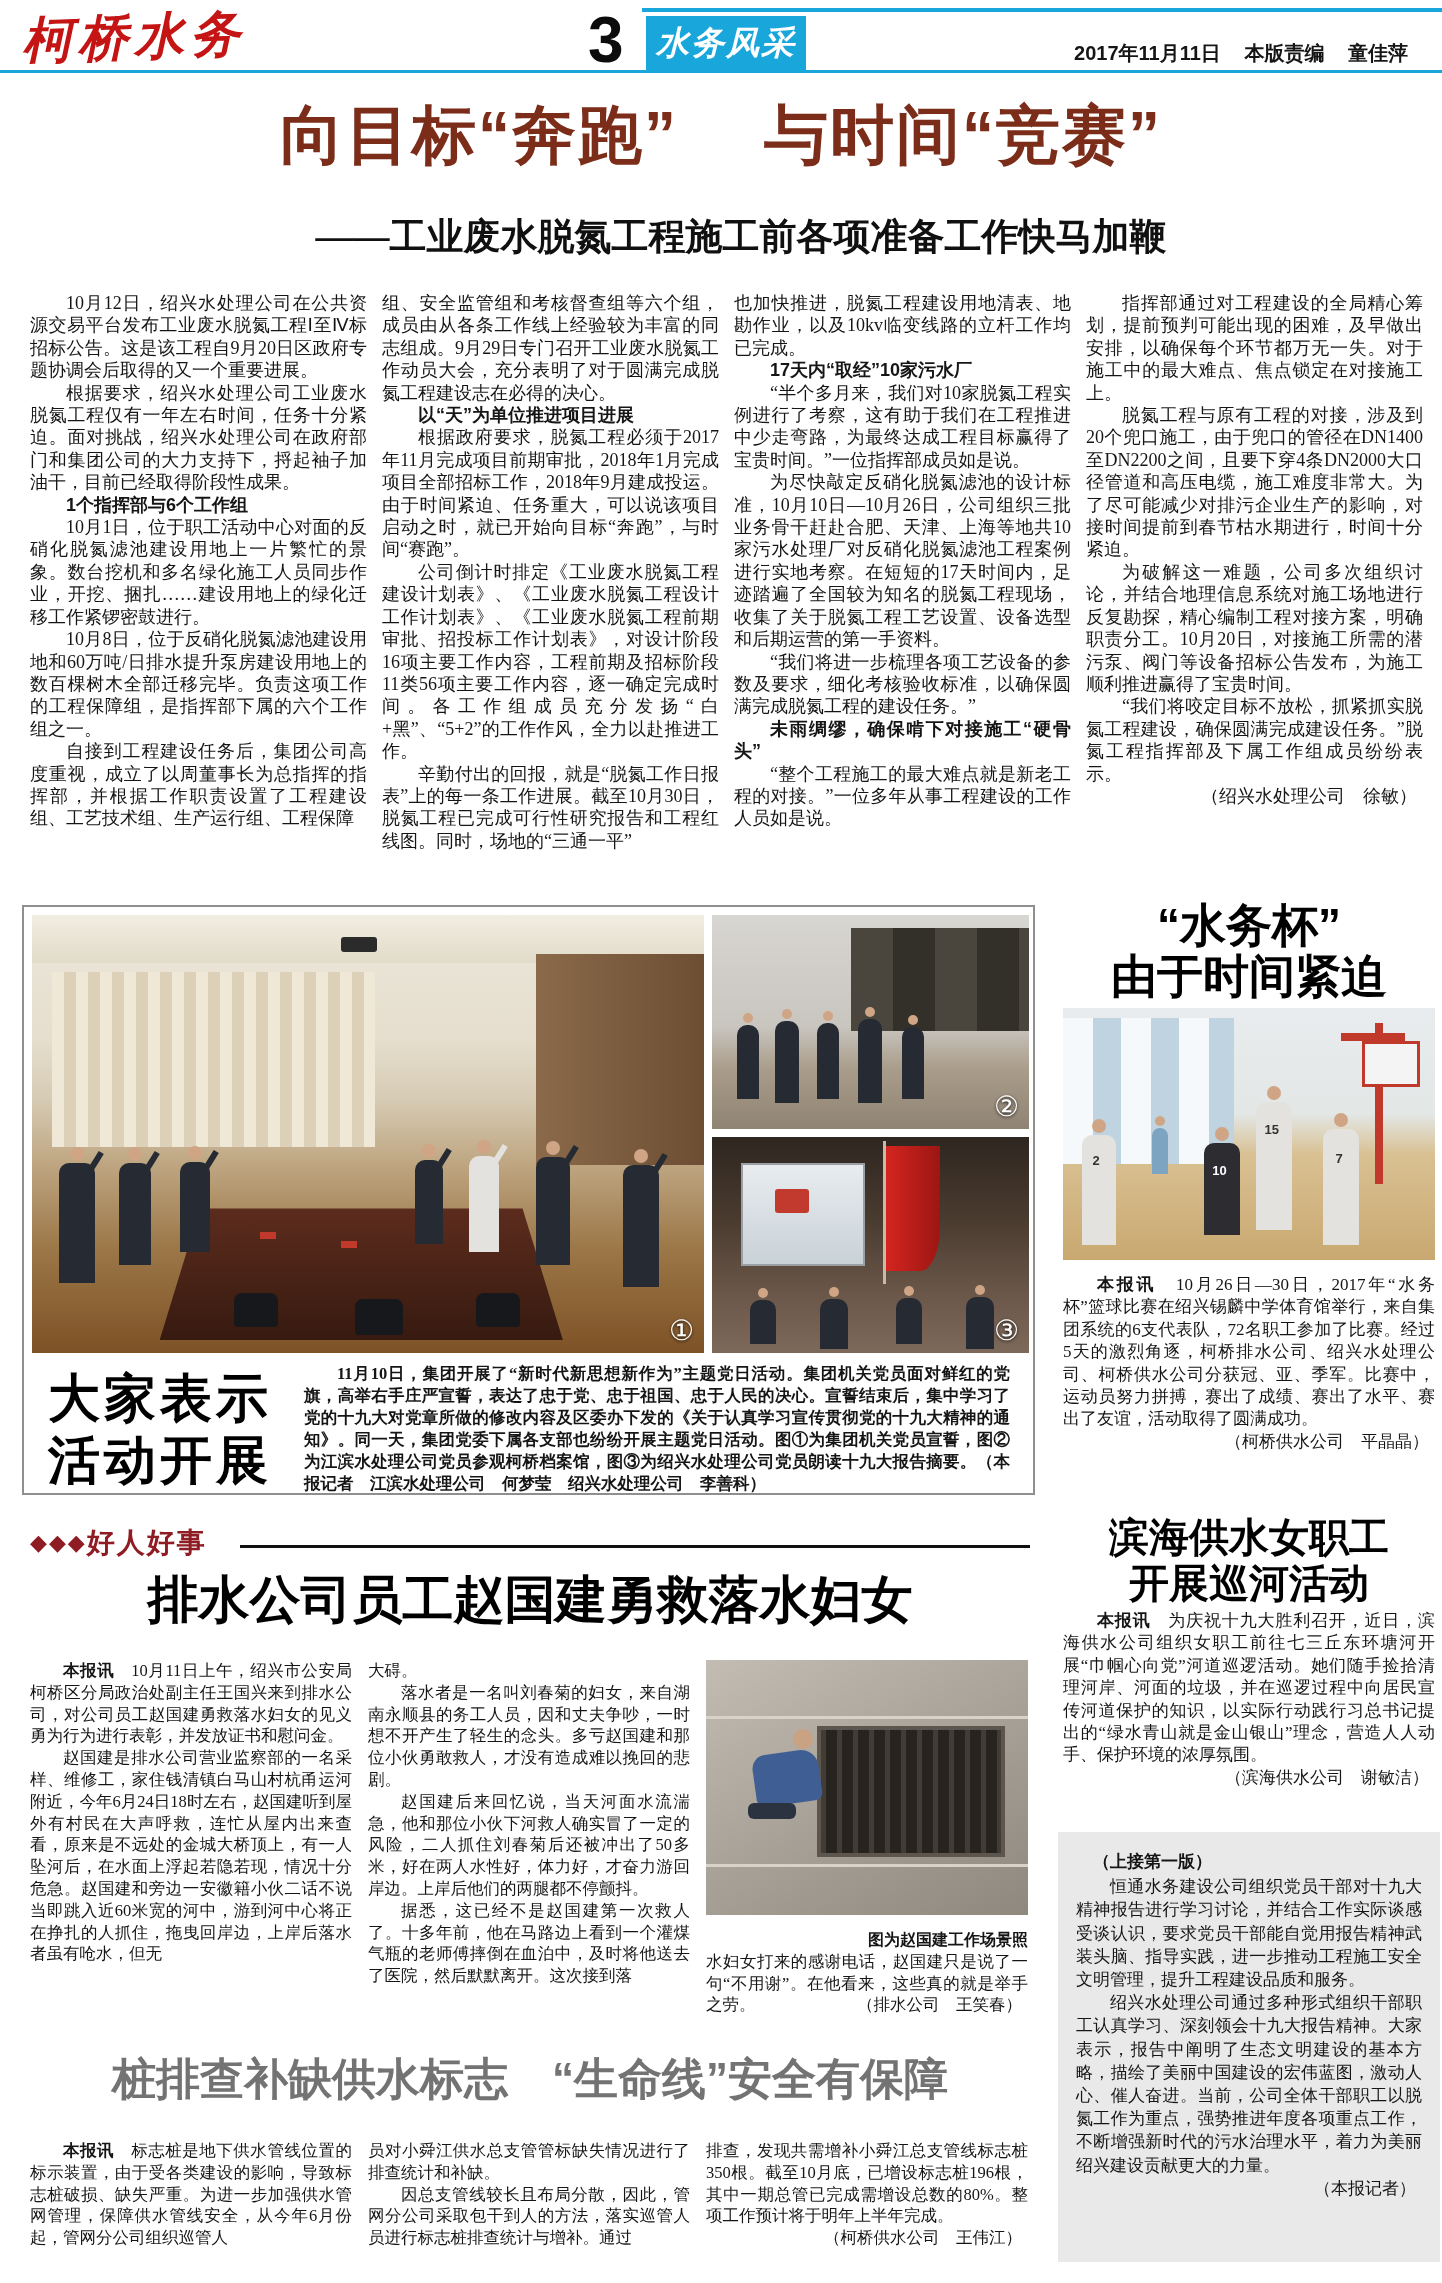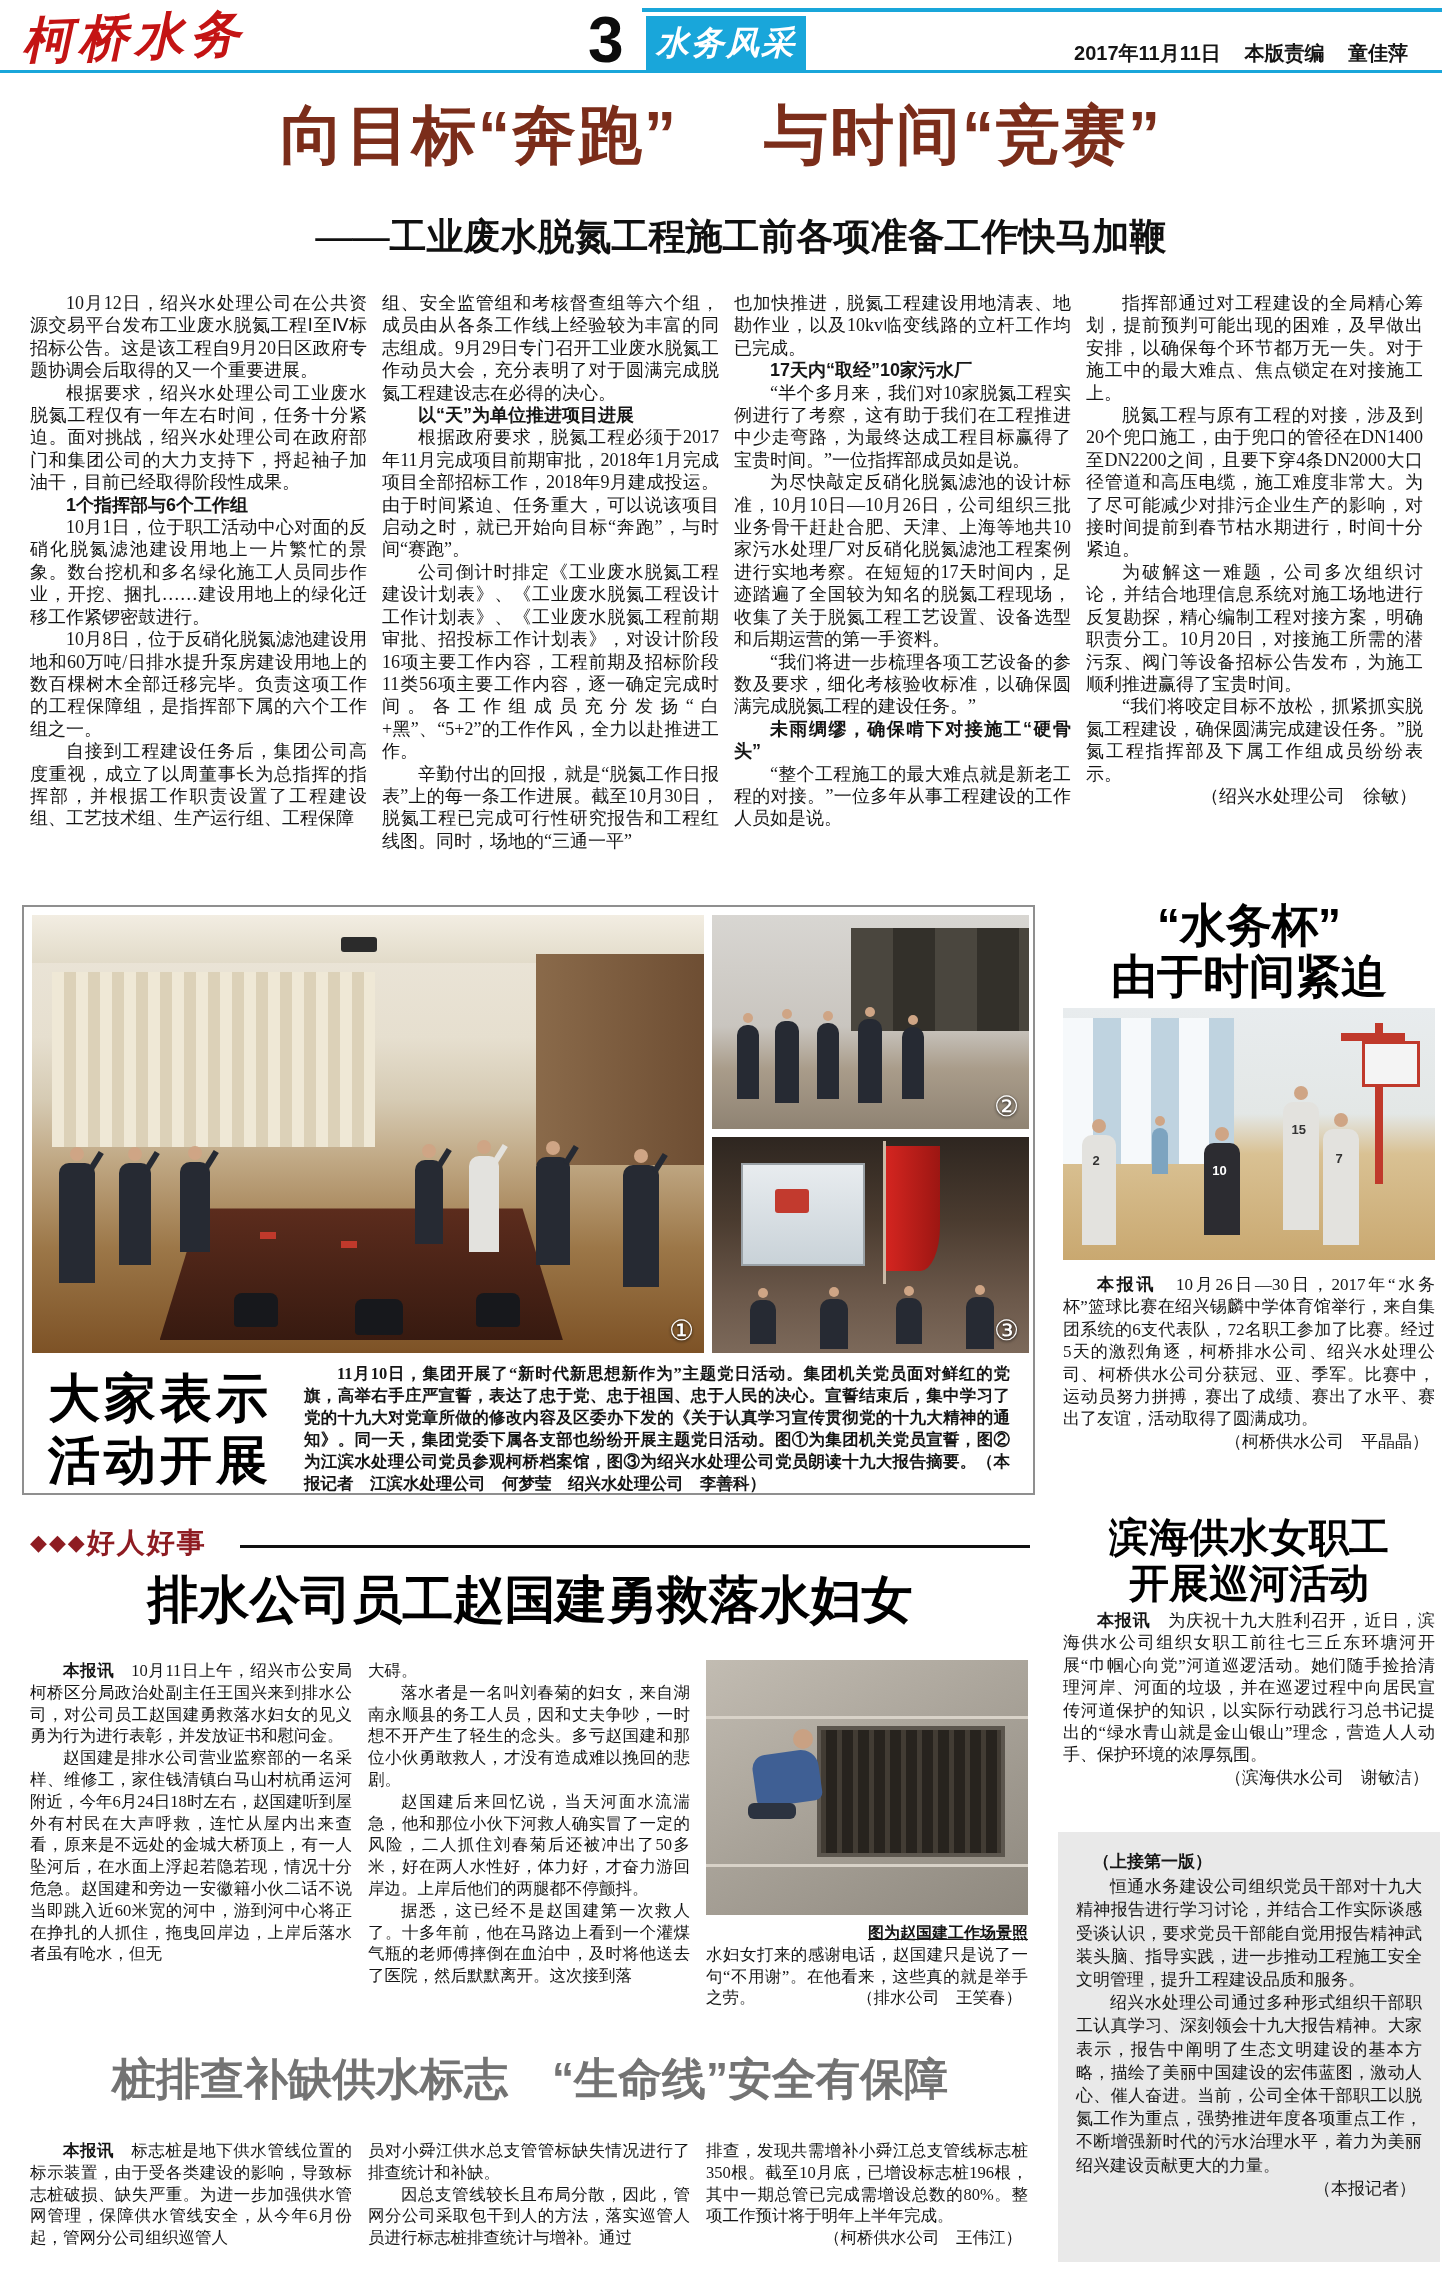--- a/index.html
+++ b/index.html
@@ -91,21 +91,21 @@
   
   .ph-worker{position:relative;width:322px;height:255px;overflow:hidden;
     background:linear-gradient(150deg,#c2bcb2 0%,#aaa49a 45%,#8e887e 100%);}
   .ph-worker .pit{position:absolute;right:7%;top:26%;width:56%;height:48%;border:4px solid #5c564e;
     background:repeating-linear-gradient(90deg,#423c34 0 5px,#27231e 5px 16px);}
   .ph-worker .crack{position:absolute;height:3px;background:#d8d2c8;}
   .ph-worker .wbody{position:absolute;left:15%;top:36%;width:66px;height:52px;background:#3f5f94;
     border-radius:14px 18px 8px 8px;transform:rotate(-8deg);}
   .ph-worker .whead{position:absolute;left:27%;top:27%;width:20px;height:20px;border-radius:50%;background:#c9a183;}
   .ph-worker .wlegs{position:absolute;left:13%;top:56%;width:48px;height:16px;background:#2c3340;border-radius:6px;}
-  .photo-caption{margin:7px 0 0;font-size:16px;text-align:right;text-indent:0;font-weight:600;text-decoration:underline;}
+  .photo-caption{margin:14px 0 0;font-size:16px;text-align:right;text-indent:0;font-weight:600;}
   
   .bb-head{position:absolute;left:1063px;top:900px;width:372px;text-align:center;font-weight:900;
            font-family:"Liberation Sans",sans-serif;font-size:46px;line-height:51px;color:#000;}
   .bb-text{position:absolute;left:1063px;top:1274px;width:372px;font-size:17px;line-height:22.4px;text-align:justify;}
   .bh-head{position:absolute;left:1063px;top:1514px;width:372px;text-align:center;font-weight:900;
            font-family:"Liberation Sans",sans-serif;font-size:40px;line-height:46px;color:#000;}
   .bh-text{position:absolute;left:1063px;top:1610px;width:372px;font-size:17px;line-height:22.4px;text-align:justify;}
   .graybox{position:absolute;left:1058px;top:1832px;width:382px;height:430px;background:#e9e9e9;
            box-sizing:border-box;padding:18px 18px;font-size:17px;line-height:23.2px;text-align:justify;}
   .graybox .gb-label{margin:0 0 2px;text-indent:1em;font-weight:700;font-family:"Liberation Sans",sans-serif;}
@@ -237,21 +237,21 @@
     <div class="windows"></div>
     <div class="pole"></div>
     <div class="arm"></div>
     <div class="board"></div>
     <div class="fig white" style="left:5%;bottom:6%;width:34px;height:110px;">
       <span class="jnum" style="left:11px;top:18px;color:#333;">2</span>
     </div>
     <div class="fig" style="left:38%;bottom:10%;width:36px;height:92px;background:#2c2c31;">
       <span class="jnum" style="left:8px;top:20px;color:#fff;">10</span>
     </div>
-    <div class="fig white" style="left:52%;bottom:12%;width:36px;height:128px;margin-left:27px;">
+    <div class="fig white" style="left:52%;bottom:12%;width:36px;height:128px;">
       <span class="jnum" style="left:8px;top:20px;color:#333;">15</span>
     </div>
     <div class="fig white" style="left:70%;bottom:6%;width:36px;height:116px;">
       <span class="jnum" style="left:12px;top:22px;color:#333;">7</span>
     </div>
     <div class="fig small" style="left:24%;bottom:34%;width:16px;height:46px;background:#7da4c0;"></div>
   </div>
   <div class="bb-text">
     <p class="para"><b>本报讯</b><span>　10月26日—30日，2017年“水务杯”篮球比赛在绍兴锡麟中学体育馆举行，来自集团系统的6支代表队，72名职工参加了比赛。经过5天的激烈角逐，柯桥排水公司、绍兴水处理公司、柯桥供水公司分获冠、亚、季军。比赛中，运动员努力拼搏，赛出了成绩、赛出了水平、赛出了友谊，活动取得了圆满成功。</span></p>
     <p class="sig">（柯桥供水公司　平晶晶）</p>

